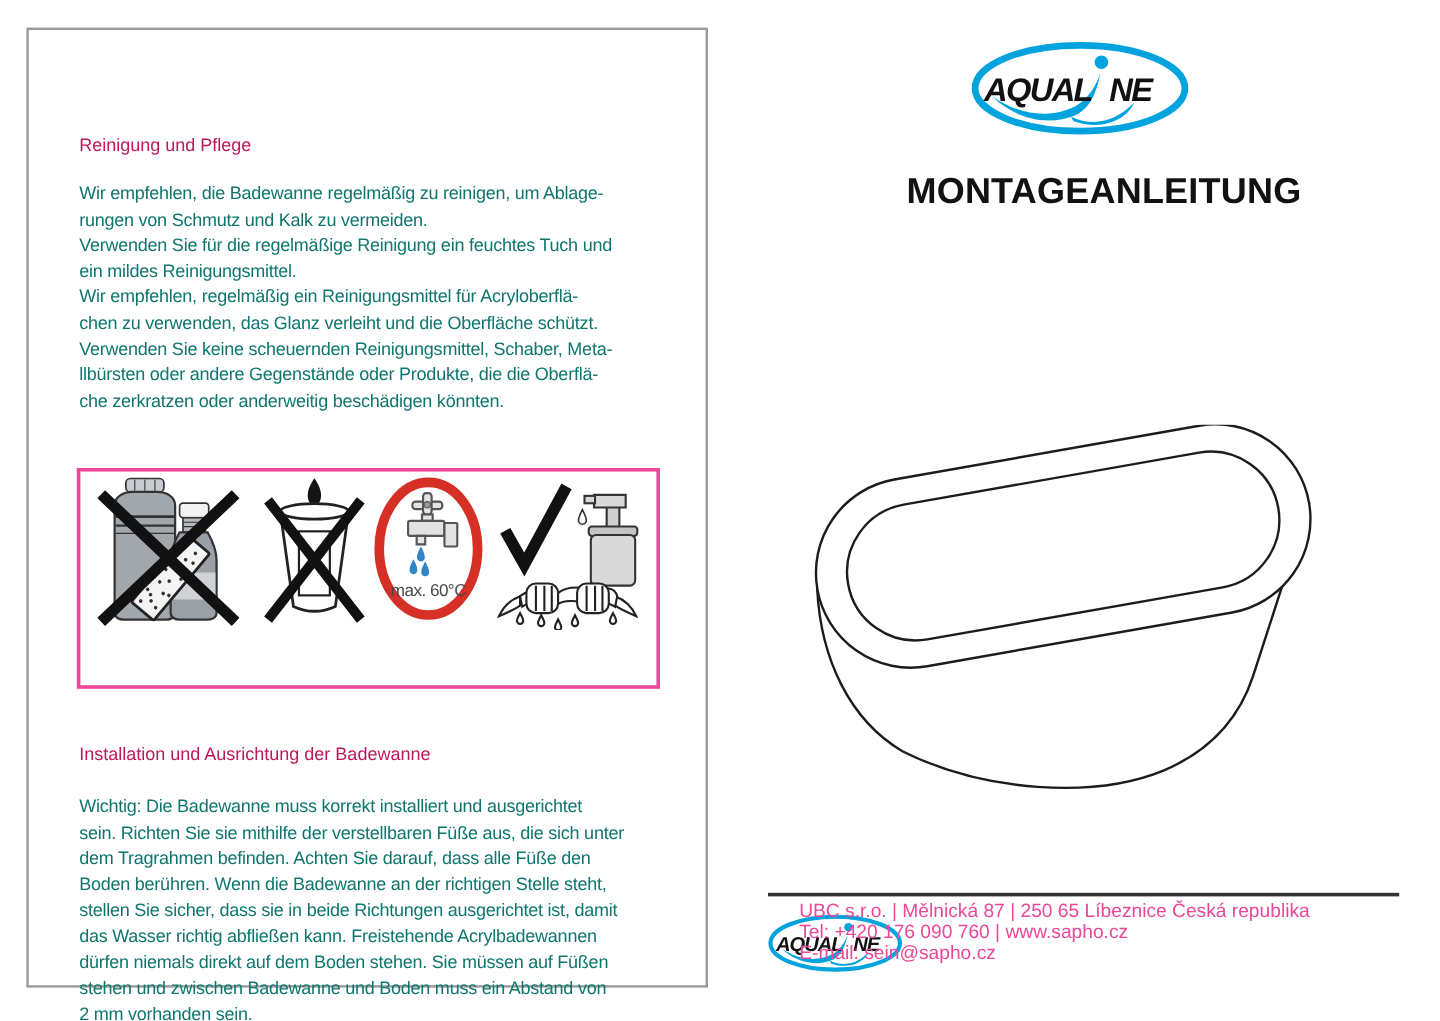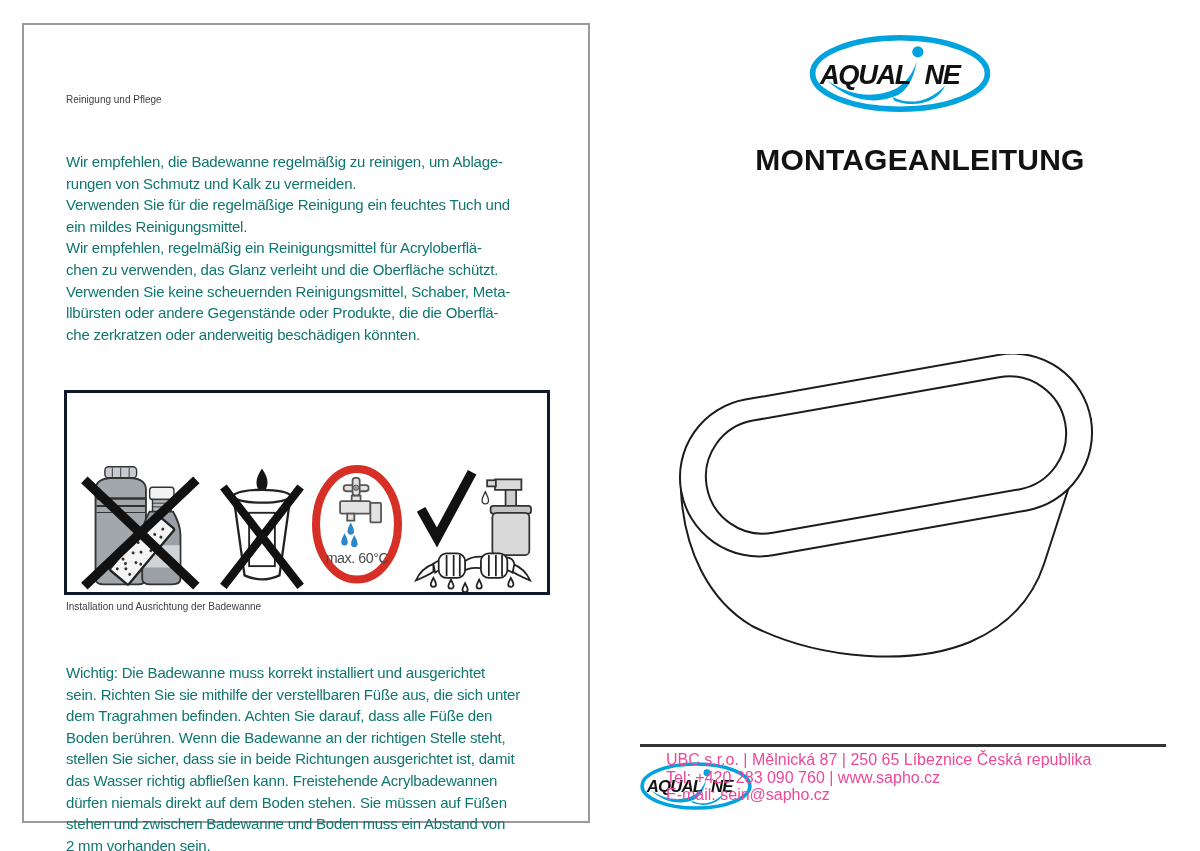--- a/index.html
+++ b/index.html
@@ -12,32 +12,32 @@
   body{
     width:1200px;height:851px;position:relative;background:#fff;overflow:hidden;
     font-family:"Liberation Sans", sans-serif;color:var(--ink);
   }
   .abs{position:absolute;}
   
   .instructions-box{
     left:22px;top:23px;width:568px;height:800px;
     border:2px solid #9a9a9a;box-sizing:border-box;background:#fff;
   }
-  .sec-title{font-size:10px;color:#404040;}
+  .sec-title{font-size:15px;color:#be185d;margin-top:19px;}
   .prebody{
     white-space:pre;font-size:15px;line-height:21.6px;letter-spacing:-0.2px;color:#0f766e;
   }
   .cleaning-title{left:66px;top:94px;}
   .cleaning-body{left:66px;top:151px;}
   .installation-title{left:66px;top:601px;}
   .installation-body{left:66px;top:662px;}
   
   .picto-box{
-    left:64px;top:390px;width:486px;height:205px;border:3px solid #0f172a;
-    box-sizing:border-box;background:#fff;display:flex;align-items:flex-end;
+    left:64px;top:390px;width:486px;height:184px;border:3px solid #ec4899;
+    box-sizing:border-box;background:#fff;display:flex;align-items:flex-start;
     justify-content:space-between;padding:0 8px;
   }
   .picto-box svg{display:block;}
   
   .logo-top{left:806px;top:33px;}
   .doc-title{
     left:718px;top:143px;width:404px;text-align:center;
     font-size:30px;line-height:34px;font-weight:bold;color:#121212;letter-spacing:0.2px;
   }
   .tub-figure{left:660px;top:354px;}
@@ -215,15 +215,15 @@
 </svg>
 
 <div class="abs footer-rule"></div>
 
 <svg class="abs footer-logo" width="116" height="50" viewBox="0 0 200 86">
   <use href="#aqualine-logo"></use>
 </svg>
 
 <div class="abs footer-info">
   <div>UBC s.r.o. | Mělnická 87 | 250 65 Líbeznice Česká republika</div>
-  <div>Tel: +420 283 090 760 | www.sapho.cz</div>
+  <div>Tel: +420 176 090 760 | www.sapho.cz</div>
   <div>E-mail: sein@sapho.cz</div>
 </div>
 
 </body></html>

